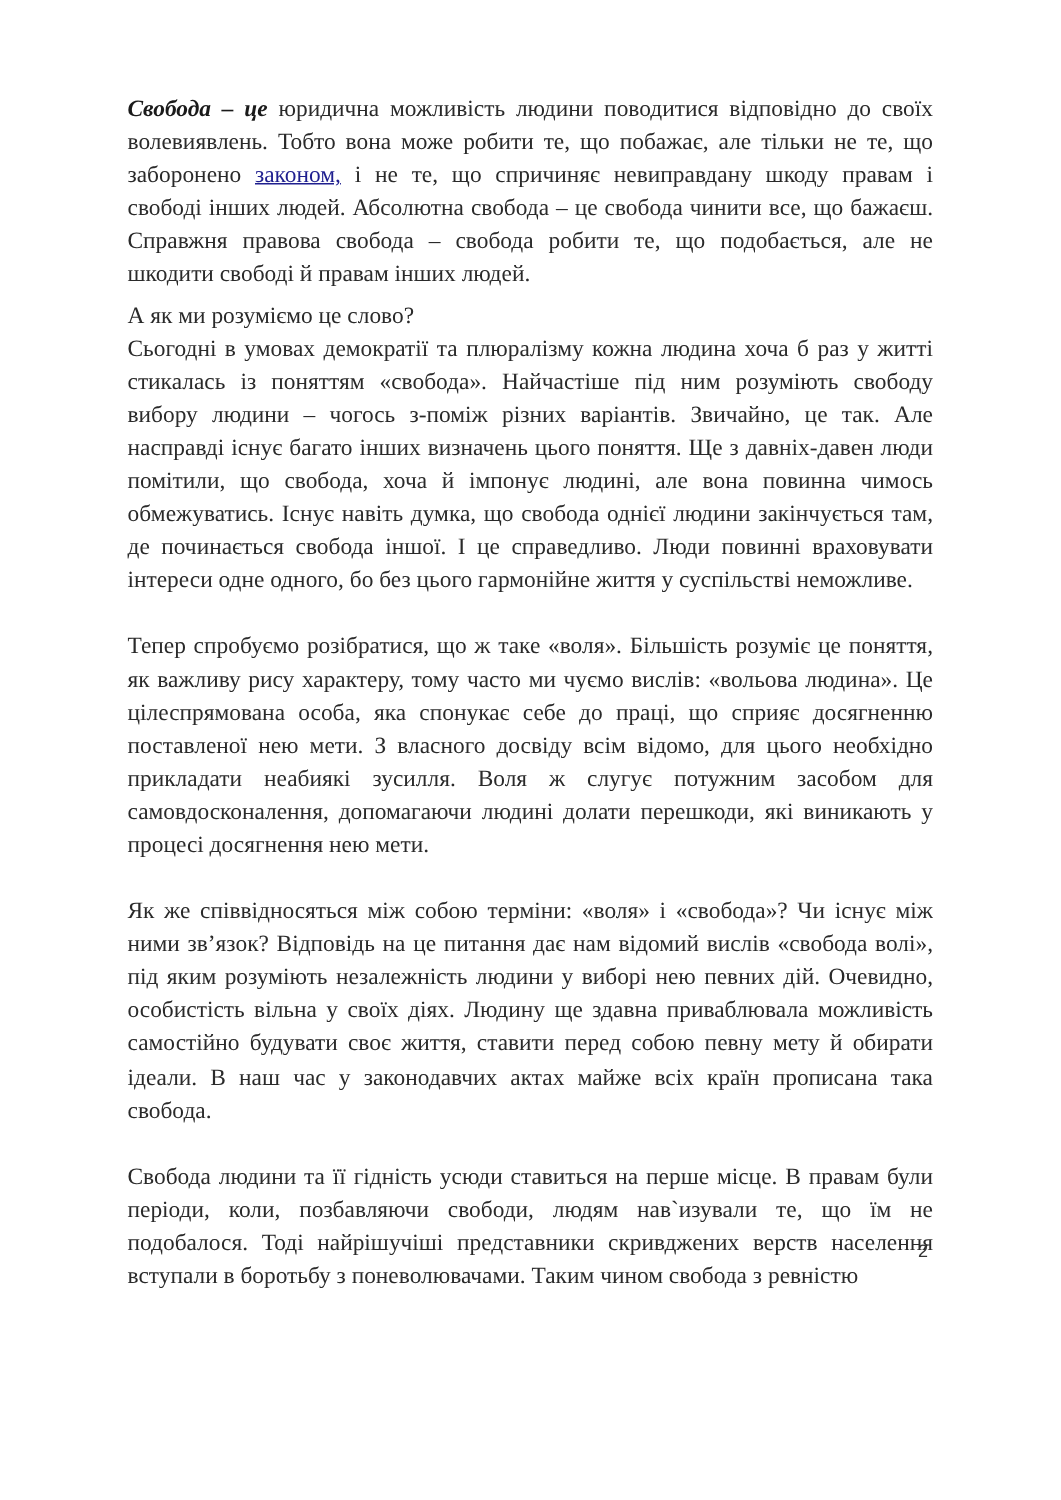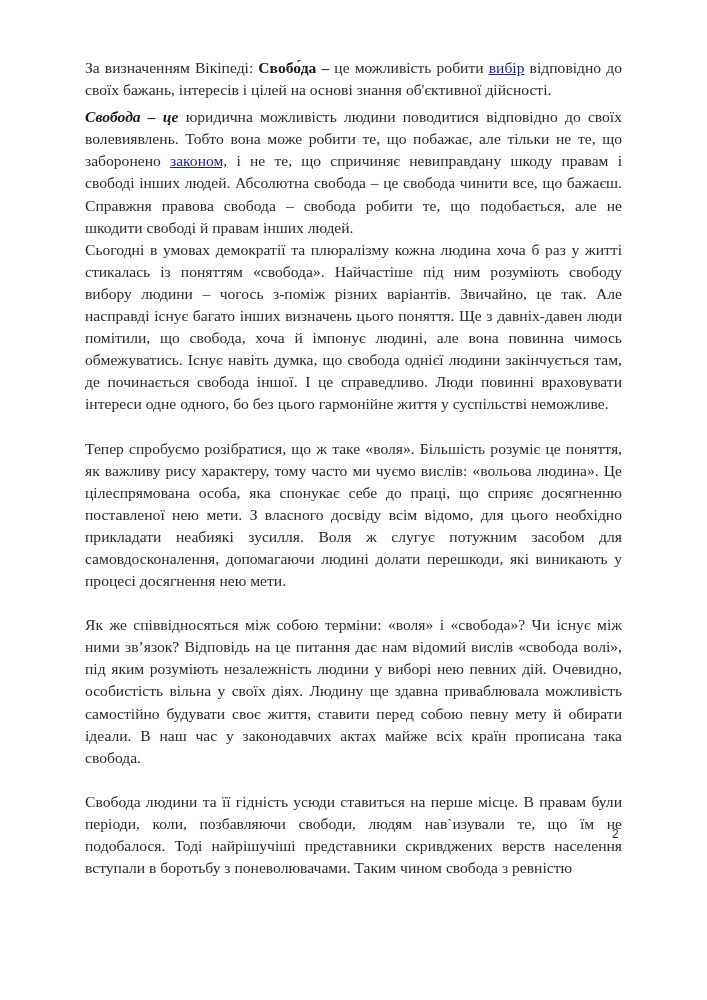--- a/index.html
+++ b/index.html
@@ -26,28 +26,26 @@
     top: 827px;
     font-family: "Liberation Sans", sans-serif;
     font-size: 12px;
     color: #333;
   }
 </style>
 </head>
 <body>
 
 <div class="page">
-  <p>
-    <span>За визначенням Вікіпеді: </span><span class="bold">Свобо́да</span><span class="bold"> –</span><span> це можливість робити </span><a class="link">вибір</a><span> відповідно до своїх бажань, інтересів і цілей на основі знання об'єктивної дійсності.</span>
-  </p>
 
   <p class="gap-s">
     <span class="bi">Свобода – це</span><span> юридична можливість людини поводитися відповідно до своїх волевиявлень. Тобто вона може робити те, що побажає, але тільки не те, що заборонено </span><a class="link">законом,</a><span> і не те, що спричиняє невиправдану шкоду правам і свободі інших людей. Абсолютна свобода – це свобода чинити все, що бажаєш. Справжня правова свобода – свобода робити те, що подобається, але не шкодити свободі й правам інших людей.</span>
   </p>
 
+  <p class="gap-s">А як ми розуміємо це слово?</p>
 
   <p>Сьогодні в умовах демократії та плюралізму кожна людина хоча б раз у житті стикалась із поняттям «свобода». Найчастіше під ним розуміють свободу вибору людини – чогось з-поміж різних варіантів. Звичайно, це так. Але насправді існує багато інших визначень цього поняття. Ще з давніх-давен люди помітили, що свобода, хоча й імпонує людині, але вона повинна чимось обмежуватись. Існує навіть думка, що свобода однієї людини закінчується там, де починається свобода іншої. І це справедливо. Люди повинні враховувати інтереси одне одного, бо без цього гармонійне життя у суспільстві неможливе.</p>
 
   <p class="gap-l">Тепер спробуємо розібратися, що ж таке «воля». Більшість розуміє це поняття, як важливу рису характеру, тому часто ми чуємо вислів: «вольова людина». Це цілеспрямована особа, яка спонукає себе до праці, що сприяє досягненню поставленої нею мети. З власного досвіду всім відомо, для цього необхідно прикладати неабиякі зусилля. Воля ж слугує потужним засобом для самовдосконалення, допомагаючи людині долати перешкоди, які виникають у процесі досягнення нею мети.</p>
 
   <p class="gap-l">Як же співвідносяться між собою терміни: «воля» і «свобода»? Чи існує між ними зв’язок? Відповідь на це питання дає нам відомий вислів «свобода волі», під яким розуміють незалежність людини у виборі нею певних дій. Очевидно, особистість вільна у своїх діях. Людину ще здавна приваблювала можливість самостійно будувати своє життя, ставити перед собою певну мету й обирати ідеали. В наш час у законодавчих актах майже всіх країн прописана така свобода.</p>
 
   <p class="gap-l">Свобода людини та її гідність усюди ставиться на перше місце. В правам були періоди, коли, позбавляючи свободи, людям нав`изували те, що їм не подобалося. Тоді найрішучіші представники скривджених верств населення вступали в боротьбу з поневолювачами. Таким чином свобода з ревністю</p>
 </div>
 

